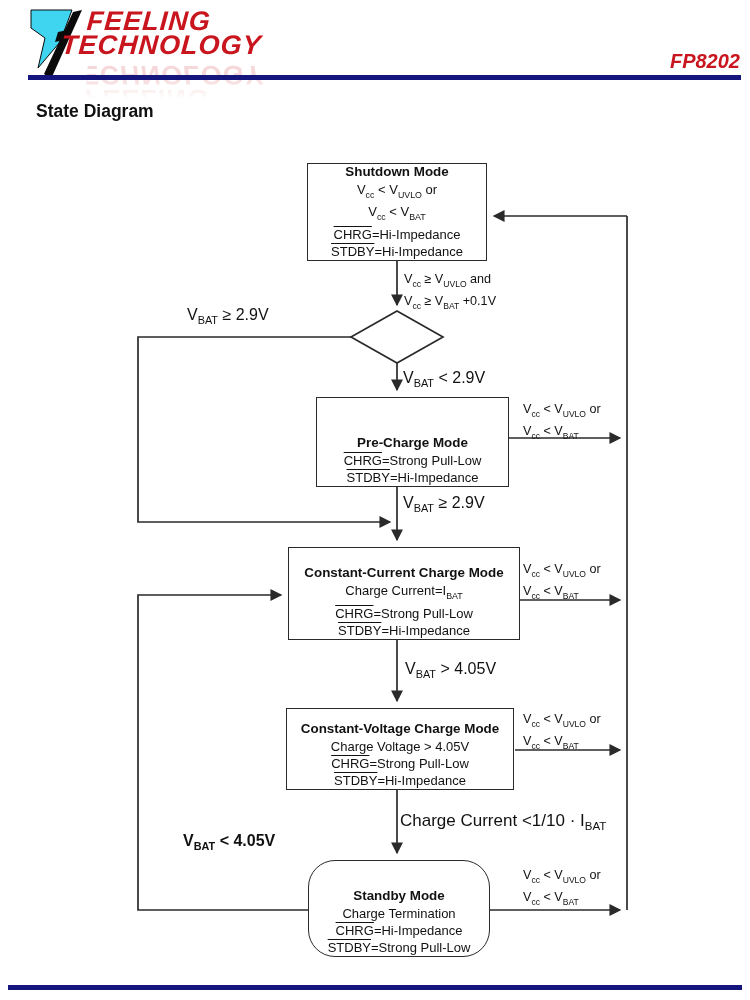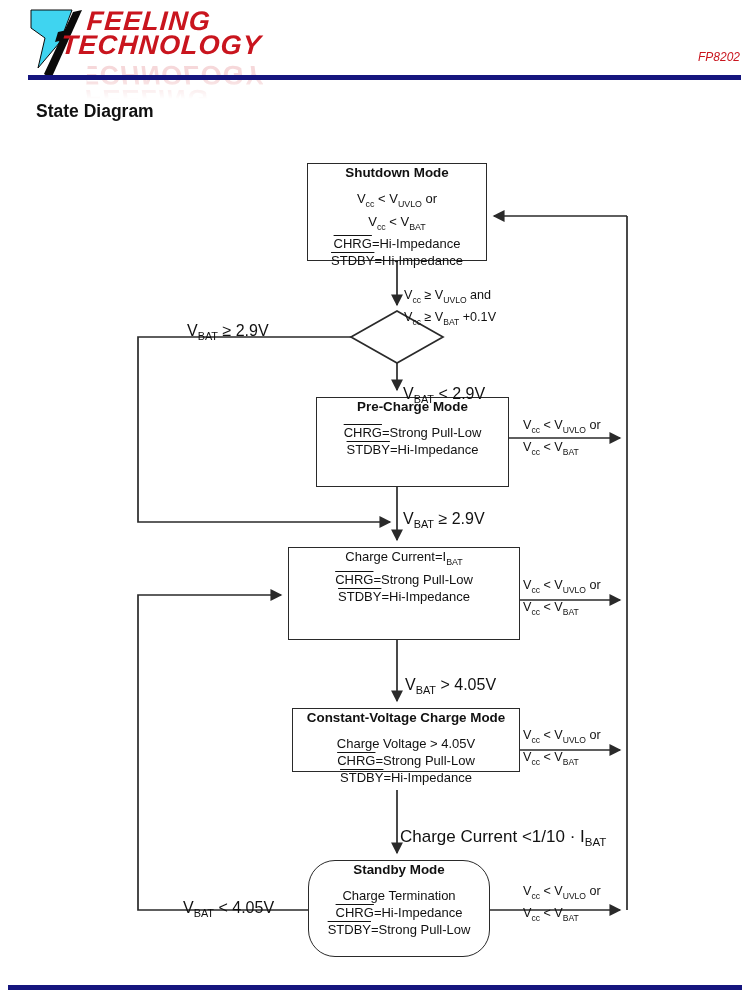--- a/index.html
+++ b/index.html
@@ -12,42 +12,42 @@
   
   .logo-wrap { position:absolute; left:28px; top:6px; width:300px; height:92px; z-index:4; }
   .logo-mark { position:absolute; left:0; top:2px; }
   .logo-text { position:absolute; left:58px; top:2px; font-weight:bold; font-style:italic;
                color:#c9151e; letter-spacing:1px; transform:skewX(-4deg); }
   .logo-text .lt1 { font-size:27px; line-height:26px; }
   .logo-text .lt2 { font-size:27px; line-height:26px; margin-left:-24px; margin-top:-2px; }
   .logo-text.reflection { top:56px; transform:skewX(-4deg) scaleY(-1); opacity:0.18;
     -webkit-mask-image:linear-gradient(to top, rgba(0,0,0,.9) 30%, transparent 75%);
     mask-image:linear-gradient(to top, rgba(0,0,0,.9) 30%, transparent 75%); }
-  .part-number { position:absolute; right:10px; top:50px; font-size:12px; font-weight:normal;
+  .part-number { position:absolute; right:10px; top:50px; font-size:20px; font-weight:bold;
                  font-style:italic; color:#c9151e; z-index:4; }
   .rule { position:absolute; background:#15157e; height:4.5px; z-index:4; }
   .rule.top { left:28px; top:75px; width:713px; }
   .rule.bottom { left:8px; top:985px; width:734px; }
   .section-title { position:absolute; left:36px; top:101px; font-size:17.5px; font-weight:bold; z-index:4; }
 
   
   .state-box { position:absolute; box-sizing:border-box; border:1.6px solid #2a2a2a; background:#fff;
-    display:flex; flex-direction:column; justify-content:flex-start; align-items:center; text-align:center;
-    font-size:13px; color:#111; z-index:2;gap:8px; }
+    display:flex; flex-direction:column; justify-content:flex-end; align-items:center; text-align:center;
+    font-size:13px; color:#111; z-index:2; }
   .state-title { font-weight:bold; font-size:13.4px; line-height:18px; white-space:nowrap; }
   .state-line { line-height:17px; white-space:nowrap; }
   sub { font-size:.68em; letter-spacing:0; }
   .ov { text-decoration:overline; }
 
   
   .decision-label { position:absolute; left:352px; top:319px; width:90px; text-align:center;
     font-size:12.6px; line-height:16px; z-index:3; }
 
   
-  .t-label { position:absolute; color:#111; z-index:3; white-space:nowrap;margin-top:16px; }
+  .t-label { position:absolute; color:#111; z-index:3; white-space:nowrap; }
   .t-big { font-size:16px; }
   .t-xl { font-size:17px; }
   .t-small { font-size:12.6px; line-height:17px; }
 </style>
 </head>
 <body>
 
 <div class="page">
 
   <svg class="wires" width="750" height="1000" viewBox="0 0 750 1000">
@@ -115,28 +115,29 @@
 
   <div class="state-box" style="left:316px; top:397px; width:193px; height:90px;">
     <div class="state-title">Pre-Charge Mode</div>
     <div>
         <div class="state-line"><span class="ov">CHRG</span>=Strong Pull-Low</div>
         <div class="state-line"><span class="ov">STDBY</span>=Hi-Impedance</div>
       </div>
   </div>
 
   <div class="state-box" style="left:288px; top:547px; width:232px; height:93px;">
+    <div class="state-title">Constant-Current Charge Mode</div>
     <div>
         <div class="state-line">Charge Current=I<sub>BAT</sub></div>
         <div class="state-line"><span class="ov">CHRG</span>=Strong Pull-Low</div>
         <div class="state-line"><span class="ov">STDBY</span>=Hi-Impedance</div>
       </div>
   </div>
 
-  <div class="state-box" style="left:292px; top:708px; width:228px; height:64px;">
+  <div class="state-box" style="left:286px; top:708px; width:228px; height:82px;">
     <div class="state-title">Constant-Voltage Charge Mode</div>
     <div>
         <div class="state-line">Charge Voltage &gt; 4.05V</div>
         <div class="state-line"><span class="ov">CHRG</span>=Strong Pull-Low</div>
         <div class="state-line"><span class="ov">STDBY</span>=Hi-Impedance</div>
       </div>
   </div>
 
   <div class="state-box" style="left:308px; top:860px; width:182px; height:97px;border-radius:27px;">
     <div class="state-title">Standby Mode</div>
@@ -156,21 +157,21 @@
   <div class="t-label t-big" style="left:403px; top:369px;">V<sub>BAT</sub> &lt; 2.9V</div>
 
   <div class="t-label t-big" style="left:187px; top:306px;">V<sub>BAT</sub> ≥ 2.9V</div>
 
   <div class="t-label t-big" style="left:403px; top:494px;">V<sub>BAT</sub> ≥ 2.9V</div>
 
   <div class="t-label t-big" style="left:405px; top:660px;">V<sub>BAT</sub> &gt; 4.05V</div>
 
   <div class="t-label t-xl" style="left:400px; top:811px;">Charge Current &lt;1/10 · I<sub>BAT</sub></div>
 
-  <div class="t-label t-big" style="left:183px; top:883px;">V<sub>BAT</sub> &lt; 4.05V</div>
+  <div class="t-label t-big" style="left:183px; top:832px;font-weight:bold;">V<sub>BAT</sub> &lt; 4.05V</div>
 
   <div class="t-label t-small" style="left:523px; top:401px;">
       <div class="state-line">V<sub>cc</sub> &lt; V<sub>UVLO</sub> or</div>
       <div class="state-line">V<sub>cc</sub> &lt; V<sub>BAT</sub></div>
     </div>
   <div class="t-label t-small" style="left:523px; top:561px;">
       <div class="state-line">V<sub>cc</sub> &lt; V<sub>UVLO</sub> or</div>
       <div class="state-line">V<sub>cc</sub> &lt; V<sub>BAT</sub></div>
     </div>
   <div class="t-label t-small" style="left:523px; top:711px;">

